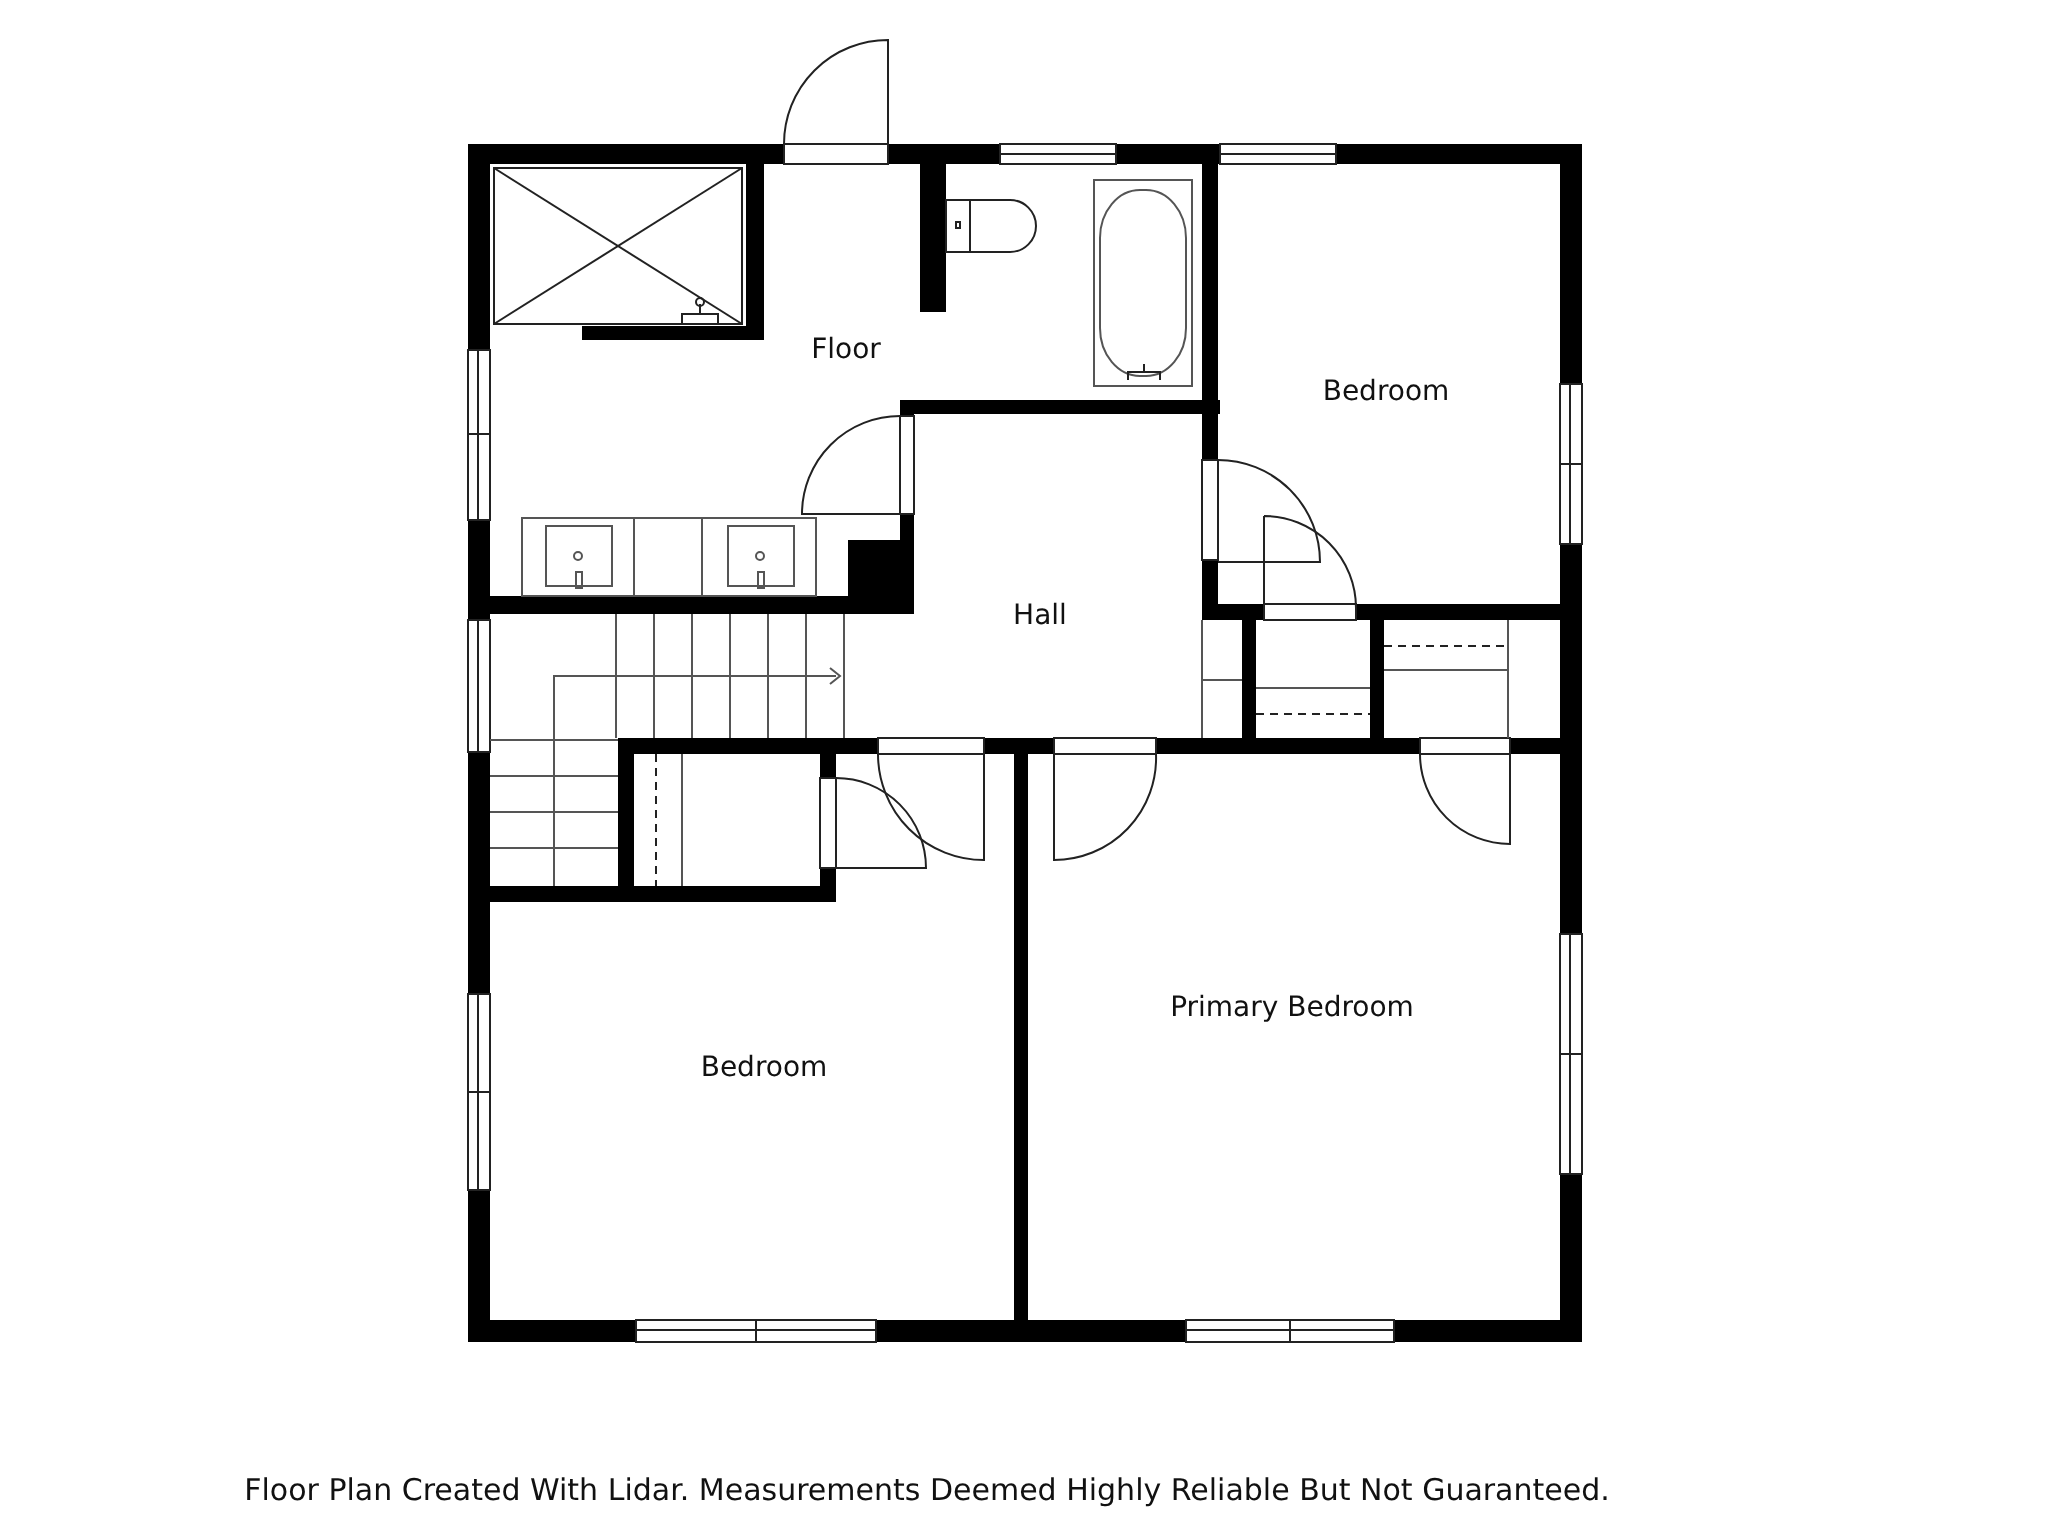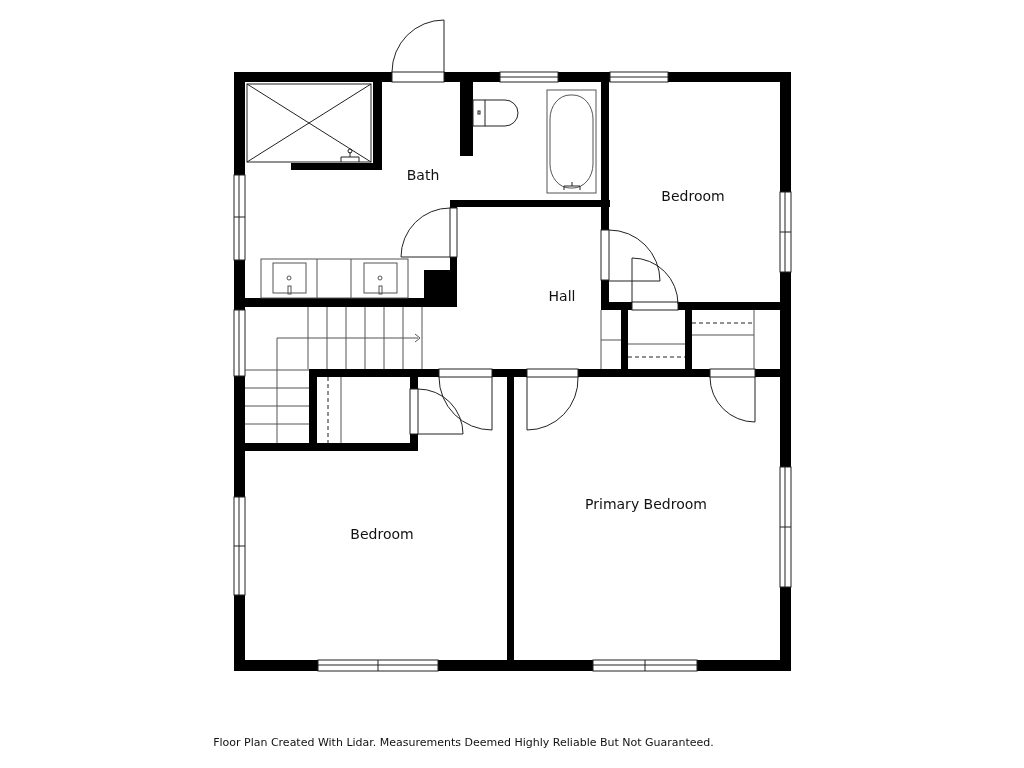--- a/index.html
+++ b/index.html
@@ -1,19 +1,19 @@
 <!DOCTYPE html>
 <html><head>
   <meta charset="utf-8">
   <style>
     html, body { margin: 0; padding: 0; background: #ffffff; }
     body { width: 1024px; height: 768px; position: relative; overflow: hidden; font-family: "DejaVu Sans", sans-serif; }
     #plan { position: absolute; left: 0; top: 0; width: 1024px; height: 768px; }
     .room-label { position: absolute; font-family: "DejaVu Sans", sans-serif; font-size: 14px; color: #111; white-space: nowrap; transform: translate(-50%, -50%); }
-    .footer { position: absolute; left: 0; width: 927px; top: 736px; text-align: center; font-family: "DejaVu Sans", sans-serif; font-size: 11px; color: #111; }
+    .footer { position: absolute; left: 0; width: 927px; top: 736px; text-align: center; font-family: "DejaVu Sans", sans-serif; font-size: 15px; color: #111; }
     svg .wall { fill: #000; }
     svg .thin { fill: none; stroke: #222; stroke-width: 1; }
     svg .thin-g { fill: none; stroke: #555; stroke-width: 1; }
     svg .win { fill: #fff; stroke: #222; stroke-width: 1; }
     svg .dash { fill: none; stroke: #222; stroke-width: 1; stroke-dasharray: 4 3; }
   </style>
 </head>
 <body>
 
 <svg id="plan" viewBox="0 0 1024 768" xmlns="http://www.w3.org/2000/svg">
@@ -164,19 +164,19 @@
     <line class="thin-g" x1="601" y1="310" x2="601" y2="369"></line>
     <line class="thin-g" x1="601" y1="340" x2="621" y2="340"></line>
     <line class="thin-g" x1="628" y1="344" x2="685" y2="344"></line>
     <line class="dash" x1="628" y1="357" x2="685" y2="357"></line>
     <line class="dash" x1="692" y1="323" x2="754" y2="323"></line>
     <line class="thin-g" x1="692" y1="335" x2="754" y2="335"></line>
     <line class="thin-g" x1="754" y1="310" x2="754" y2="369"></line>
   </g>
 </svg>
 
-<div class="room-label" style="left:423px; top:175px;">Bath</div>
-<div class="room-label" style="left:520px; top:296px;margin-left:42px;">Hall</div>
+<div class="room-label" style="left:423px; top:175px;">Floor</div>
+<div class="room-label" style="left:520px; top:308px;">Hall</div>
 <div class="room-label" style="left:693px; top:196px;">Bedroom</div>
 <div class="room-label" style="left:382px; top:534px;">Bedroom</div>
 <div class="room-label" style="left:646px; top:504px;">Primary Bedroom</div>
 
 <div class="footer">Floor Plan Created With Lidar. Measurements Deemed Highly Reliable But Not Guaranteed.</div>
 
 </body></html>

